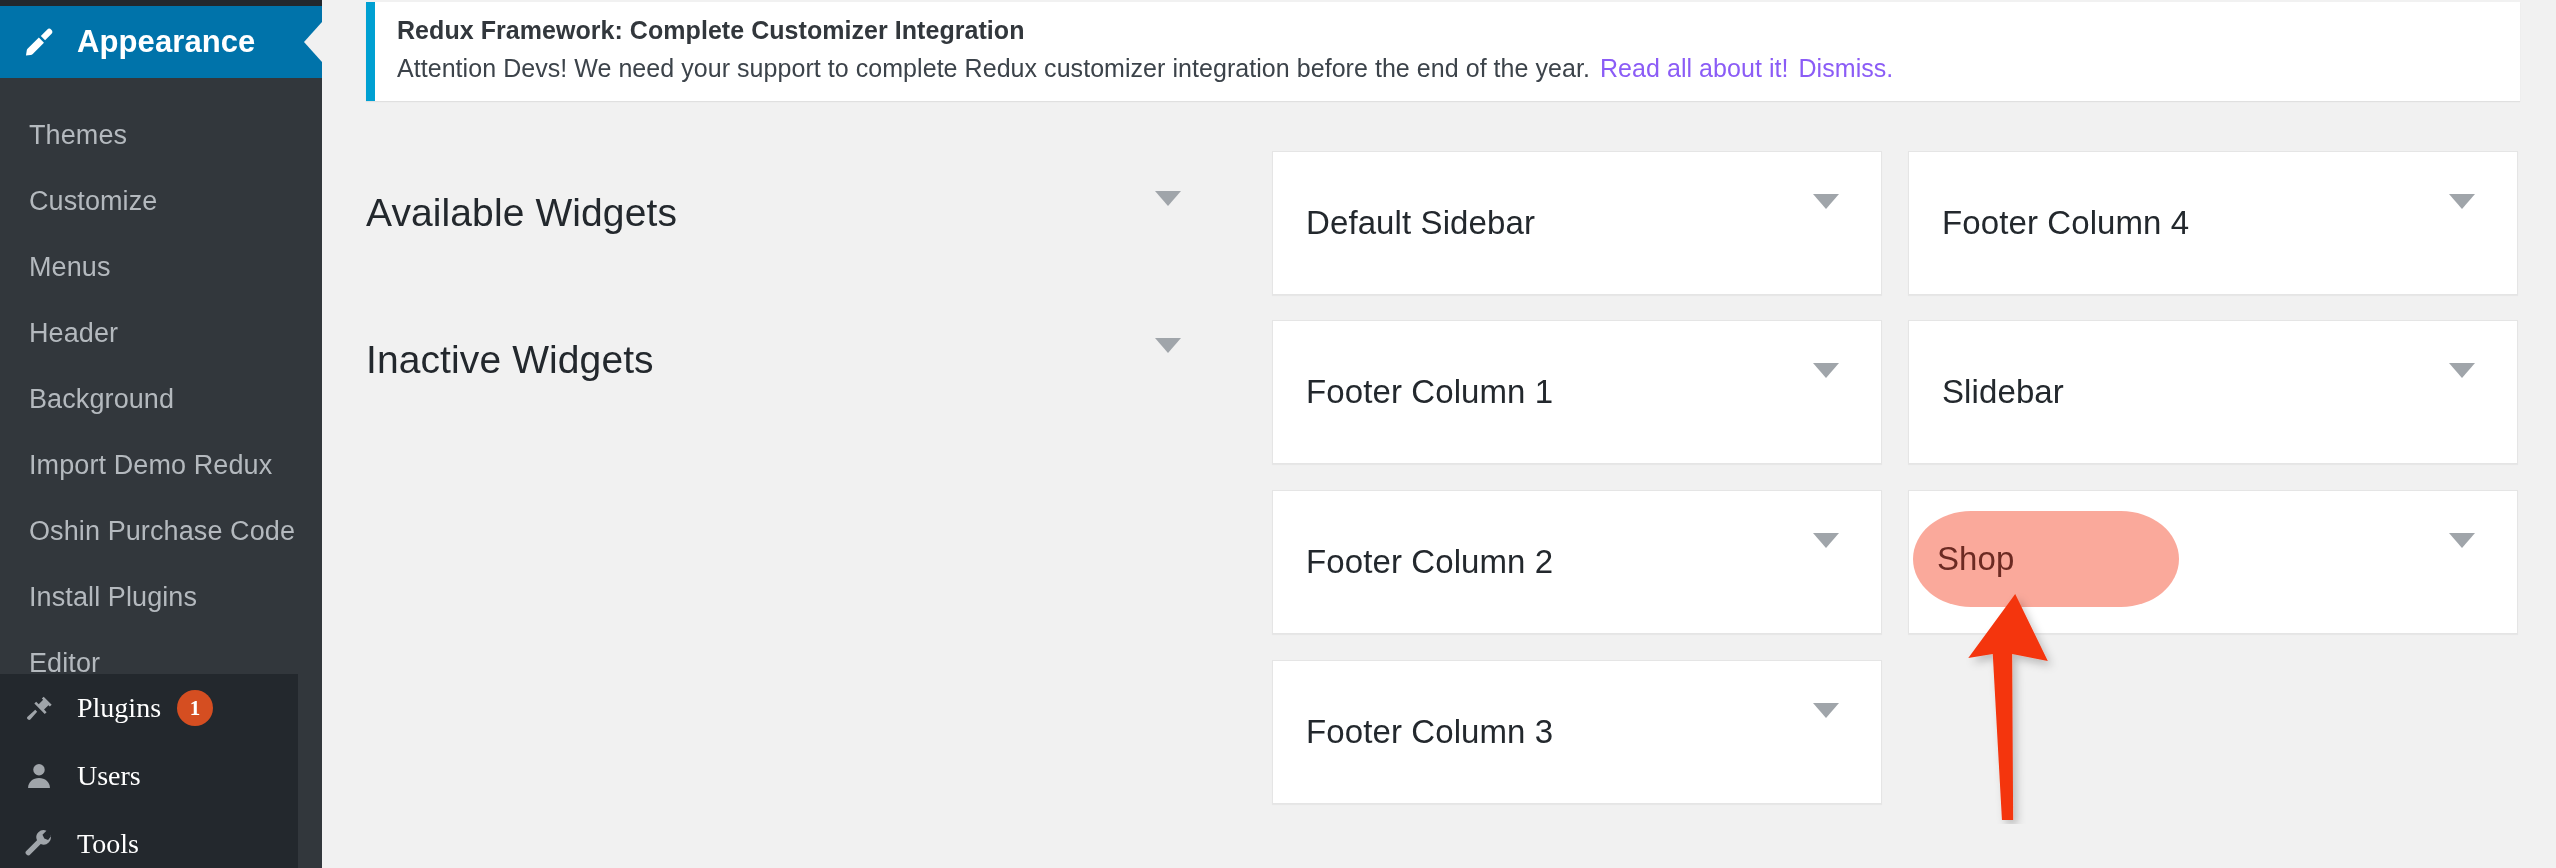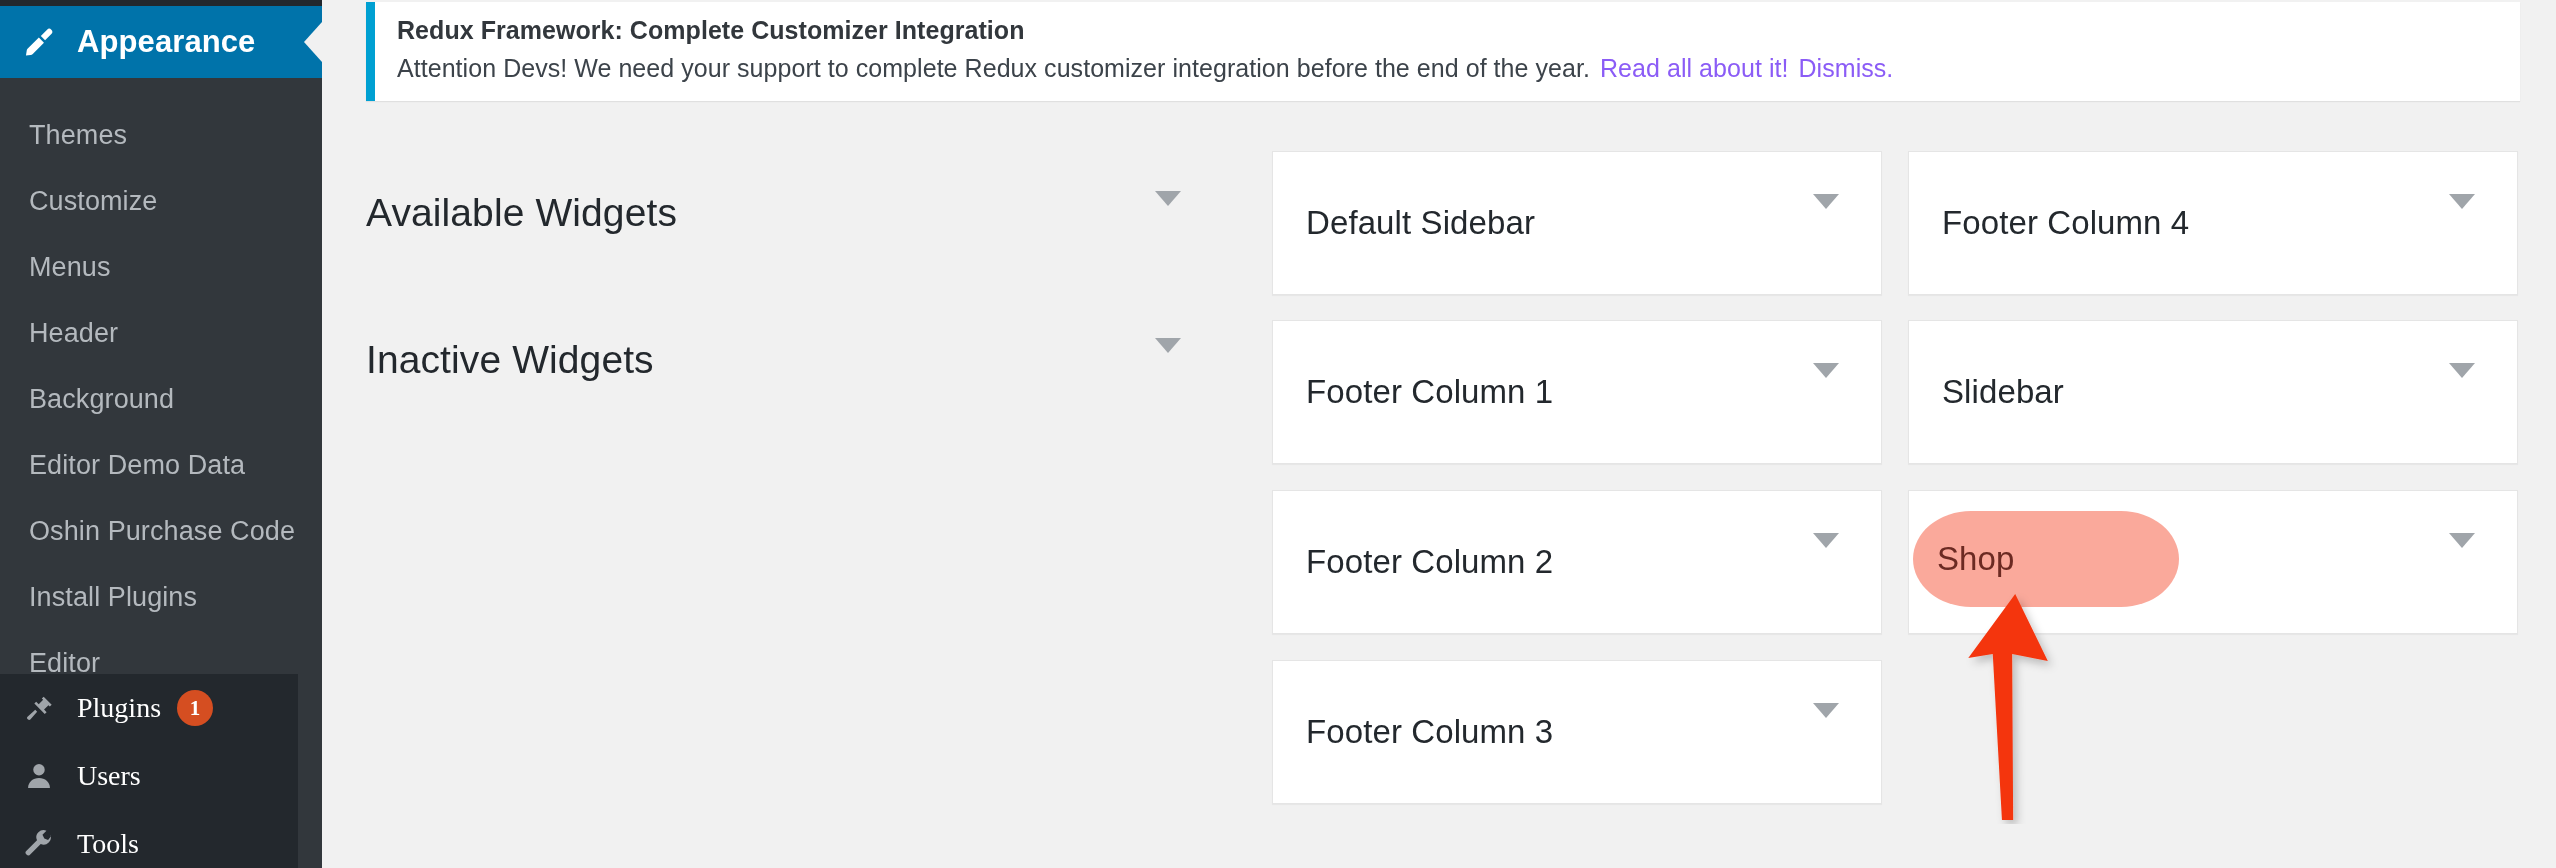--- a/index.html
+++ b/index.html
@@ -263,21 +263,21 @@
       <span class="mc-label">Appearance</span>
       <span class="menu-pointer"></span>
     </div>
 
     <div id="submenu">
       <a class="sub-item">Themes</a>
       <a class="sub-item">Customize</a>
       <a class="sub-item">Menus</a>
       <a class="sub-item">Header</a>
       <a class="sub-item">Background</a>
-      <a class="sub-item">Editor Demo Data</a>
+      <a class="sub-item">Import Demo Redux</a>
       <a class="sub-item">Oshin Purchase Code</a>
       <a class="sub-item">Install Plugins</a>
       <a class="sub-item">Editor</a>
     </div>
 
     <div id="lower-menu">
       <div class="top-item">
         <span class="ti-icon">
           <svg width="32" height="32" viewBox="0 0 24 24">
             <path fill="#A0A5AA" d="M15.5 3.5l-1.4 1.4 1 1-3.3 3.3-1.9-1.9-1.4 1.4 7.8 7.8 1.4-1.4-1.9-1.9 3.3-3.3 1 1 1.4-1.4-6-6zM9.2 13.4l-5.8 5.1c-.5.5-.5 1.2 0 1.7l.4.4c.5.5 1.2.5 1.7 0l5.1-5.8-1.4-1.4z"></path>

